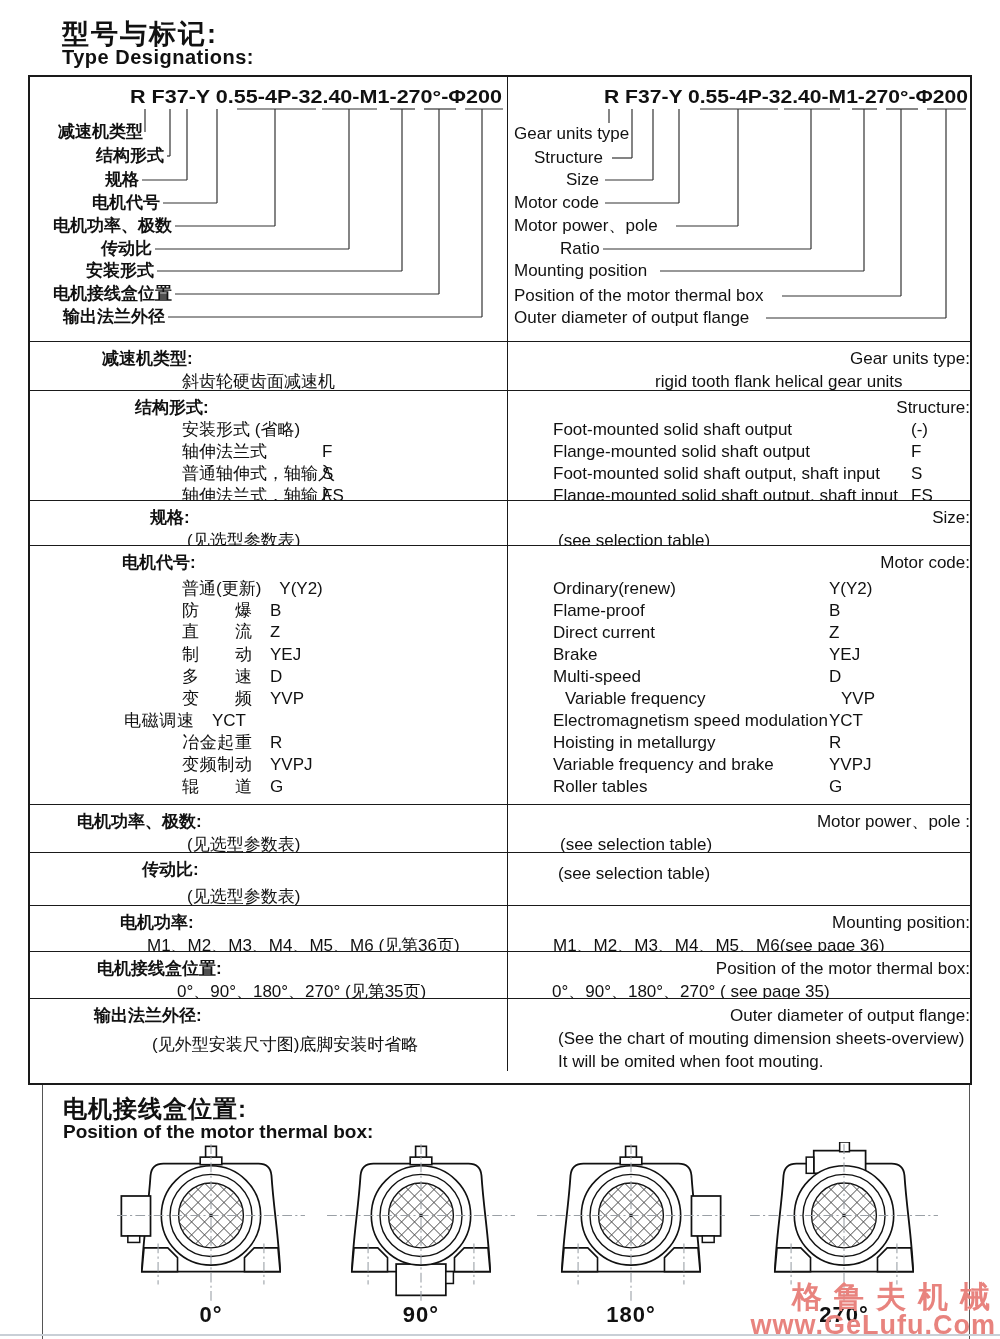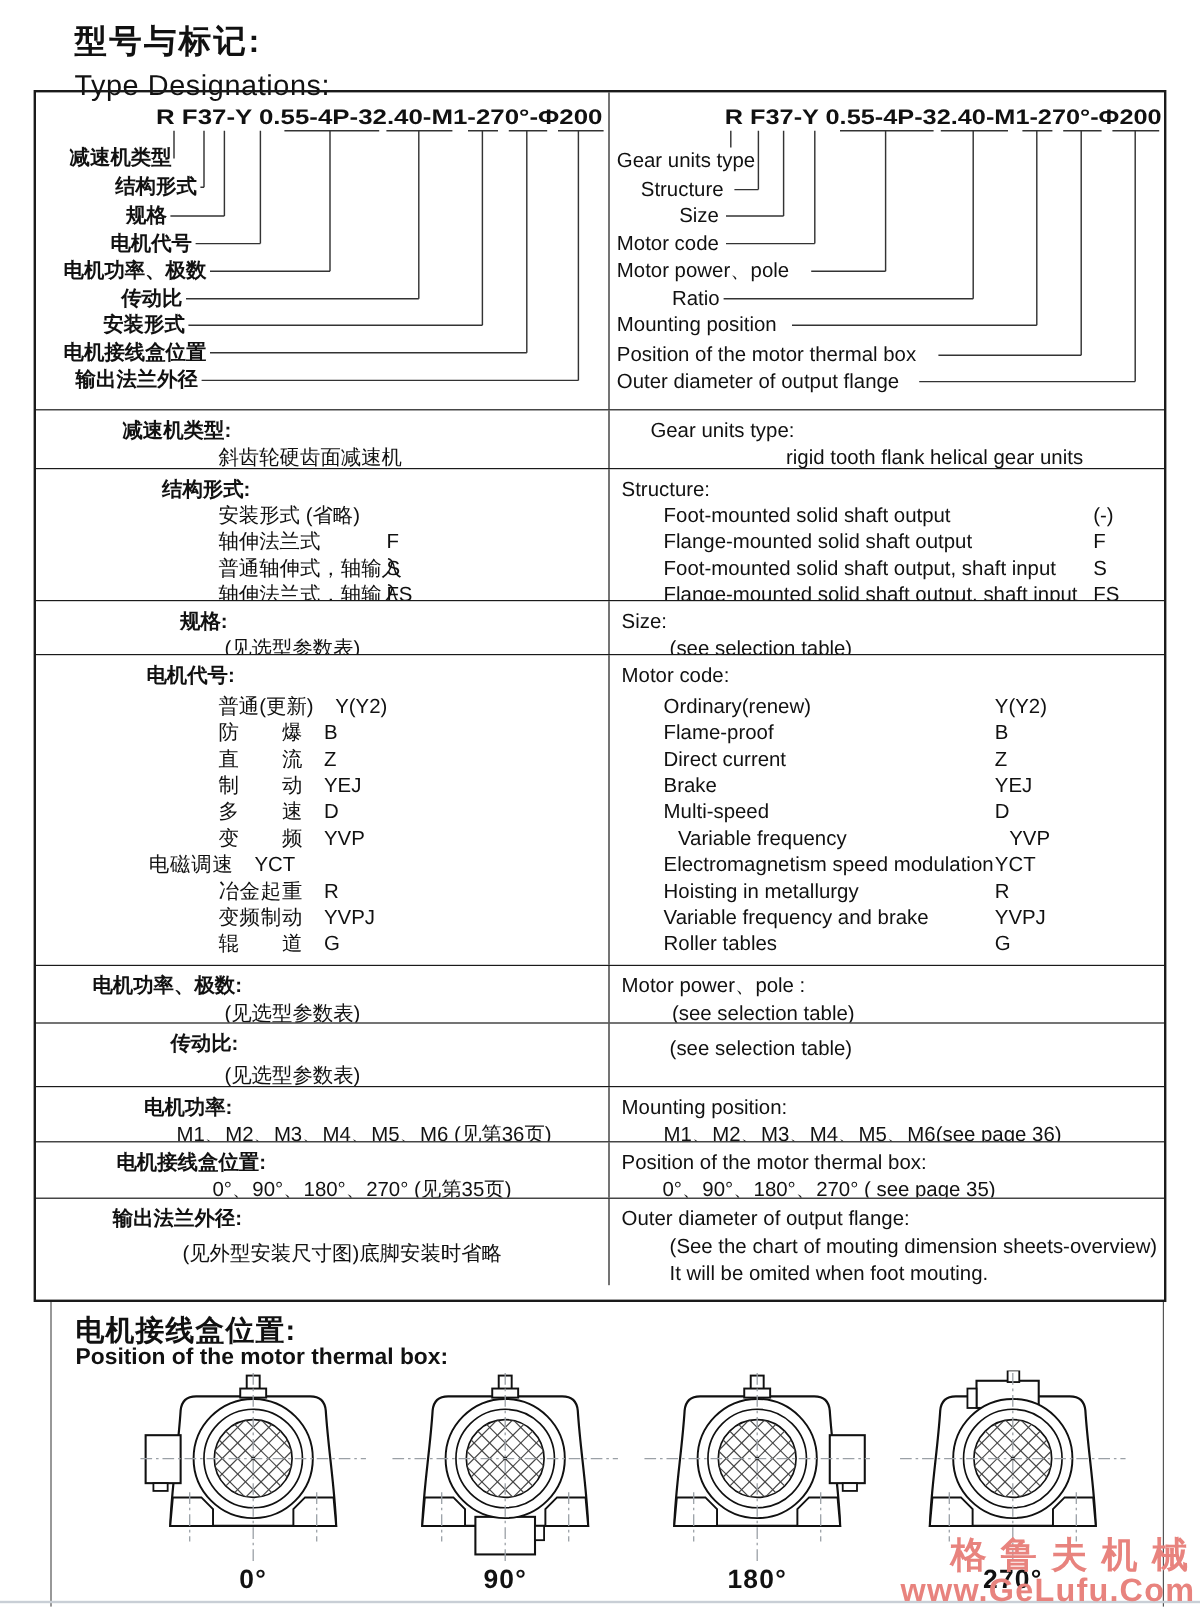--- a/index.html
+++ b/index.html
@@ -2,35 +2,35 @@
 <html><head>
 <meta charset="utf-8">
 <style>
   * { margin:0; padding:0; box-sizing:border-box; }
   html,body { background:#fff; }
   body {
     width:1000px; height:1339px; position:relative; overflow:hidden;
     font-family:"Liberation Sans","DejaVu Sans",sans-serif; color:#111;
   }
   .page-title-zh { position:absolute; left:62px; top:16px; font-size:27px; font-weight:700; letter-spacing:2px; }
-  .page-title-en { position:absolute; left:62px; top:58px; font-size:24px; font-weight:400; letter-spacing:0.5px; }
+  .page-title-en { position:absolute; left:62px; top:46px; font-size:20px; font-weight:700; letter-spacing:0.5px; }
 
   
   .ttable {
     position:absolute; left:28px; top:75px; width:944px; height:1010px;
     border:2px solid #1a1a1a;
     display:grid;
     grid-template-rows:264px 49px 110px 45px 259px 48px 53px 46px 47px 73px;
   }
   .trow { display:grid; grid-template-columns:478px 1fr; border-top:1.5px solid #1a1a1a; min-height:0; }
   .trow:first-child { border-top:none; }
   .cell { overflow:hidden; padding-top:5px; }
   .cell.zh { border-right:1.5px solid #1a1a1a; }
   .rt { font-size:17px; line-height:23px; font-weight:600; white-space:nowrap; }
-  .en .rt { font-weight:400; }
+  .en .rt { font-weight:400;text-align:right; }
   .rl { font-size:17px; line-height:23px; white-space:nowrap; }
   .item { display:flex; font-size:17px; line-height:22px; white-space:nowrap; }
   .nm-zh-j { min-width:70px; text-align:justify; text-align-last:justify; }
   .cd { margin-left:18px; }
 
   
   .hdr-cell { padding:0; }
   .hdr-svg text { fill:#111; }
   .hdr-svg .code { font-size:17.5px; font-weight:700; }
   .hdr-svg .lbl { font-size:17px; font-weight:600; }
@@ -213,21 +213,21 @@
     <div class="cell zh">
       <div class="rt" style="padding-left:92px;margin-bottom:4px">电机代号:</div>
     <div class="item" style="padding-left: 152px;">
           <span class="nm-zh-j">普通(更新)</span>
           <span class="cd">Y(Y2)</span>
         </div>
         <div class="item" style="padding-left: 152px;">
           <span class="nm-zh-j">防爆</span>
           <span class="cd">B</span>
         </div>
-        <div class="item" style="padding-left: 152px;">
+        <div class="item" style="padding-left: 152px; font-family: Liberation Mono, monospace;">
           <span class="nm-zh-j">直流</span>
           <span class="cd">Z</span>
         </div>
         <div class="item" style="padding-left: 152px;">
           <span class="nm-zh-j">制动</span>
           <span class="cd">YEJ</span>
         </div>
         <div class="item" style="padding-left: 152px;">
           <span class="nm-zh-j">多速</span>
           <span class="cd">D</span>

